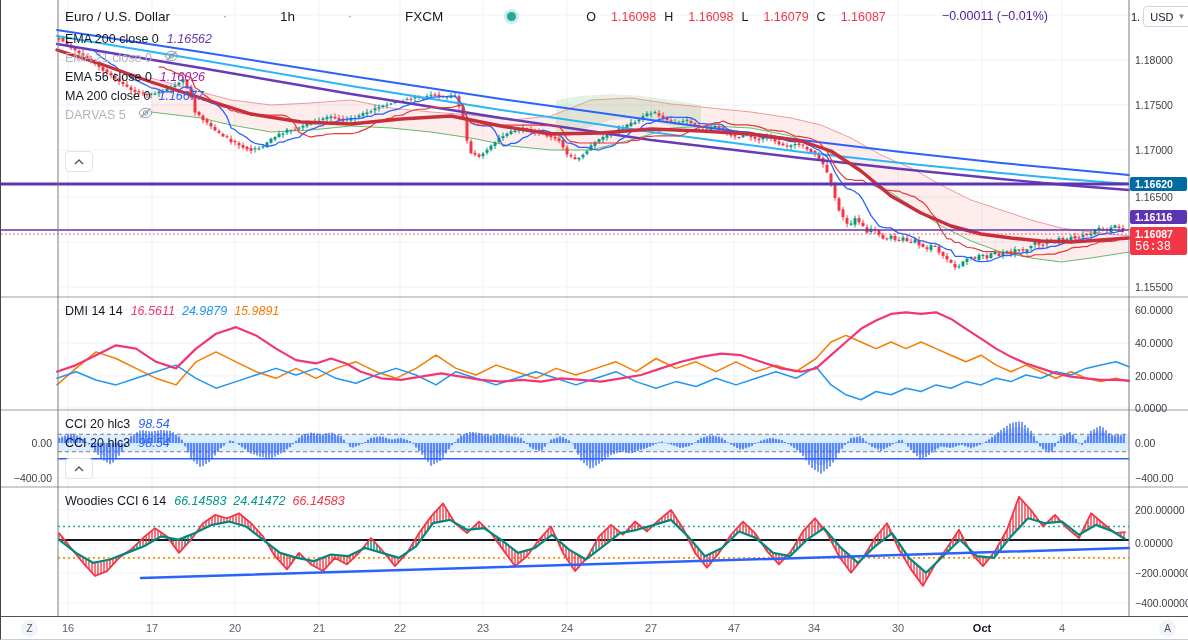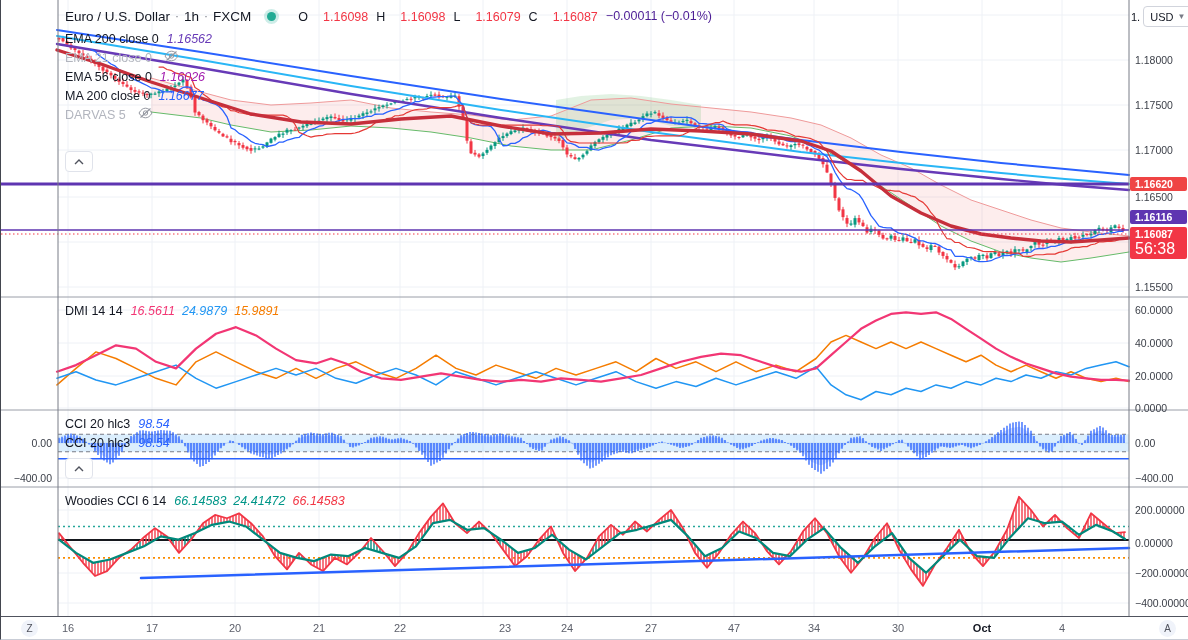--- a/index.html
+++ b/index.html
@@ -7,35 +7,35 @@
        border-left:1px solid #43464f;border-bottom:1px solid #c9cdd6;box-sizing:border-box;}
   #chart-svg{position:absolute;left:0;top:0;}
   .legend{position:absolute;z-index:5;}
   .lg-row{display:flex;align-items:center;height:19px;font-size:12.5px;color:#131722;white-space:nowrap;cursor:default;}
   .lg-row .lbl{margin-right:8px;}
   .lg-row.hidden-row{color:#b2b5be;}
   .lg-val{margin-right:7px;font-size:12.5px;font-style:italic;}
   .collapse-btn{position:absolute;width:26px;height:19px;border:1px solid #e0e3eb;border-radius:4px;background:#fff;
        display:flex;align-items:center;justify-content:center;z-index:6;cursor:pointer;}
   #header{position:absolute;left:64px;top:6px;height:20px;display:flex;align-items:center;z-index:6;
-       font-size:13.5px;color:#131722;white-space:nowrap;}
+       font-size:13.5px;color:#131722;white-space:nowrap;gap:48px;}
   #header .sep{color:#787b86;margin:0 5px;font-size:12px;}
   .status-dot{width:9px;height:9px;border-radius:50%;background:#22ab94;box-shadow:0 0 0 3px rgba(34,171,148,0.22);
        margin:0 14px 0 16px;}
   .ohlc-k{color:#131722;font-size:12.5px;margin-left:8px;}
   .ohlc-v{color:#f23645;font-size:12.5px;margin-left:15px;}
   #ohlc-change{color:#4c1d95;font-size:12.5px;margin-left:8px;}
   .tick{position:absolute;font-size:10.5px;color:#3a3e47;white-space:nowrap;}
   #right-axis{position:absolute;left:1129px;top:0;width:59px;height:616px;z-index:4;cursor:ns-resize;}
   #left-axis{position:absolute;left:0;top:0;width:56px;height:616px;z-index:4;cursor:ns-resize;}
   #left-axis .tick{right:5px;text-align:right;}
   #right-axis .tick{left:5px;}
   .price-label{position:absolute;left:0;width:57px;color:#fff;font-size:10.5px;font-weight:bold;
        text-align:left;padding:1px 0 1px 5px;border-radius:2px;box-sizing:border-box;z-index:5;}
-  .price-label .cd{font-weight:normal;font-size:16px;}
+  .price-label .cd{font-weight:normal;font-size:12px;font-family:Liberation Mono, monospace;}
   #currency-row{position:absolute;left:1130px;top:6px;display:flex;align-items:center;z-index:6;}
   #scale-prefix{font-size:11px;color:#131722;margin-right:3px;}
   #usd-btn{display:flex;align-items:center;border:1px solid #d1d4dc;border-radius:4px;background:#fff;
        height:19px;padding:0 6px;font-size:11px;color:#131722;cursor:pointer;}
   #usd-btn .chev{font-size:8px;color:#787b86;margin-left:4px;}
   #time-axis{position:absolute;left:0;top:616px;width:1188px;height:24px;background:#fff;
        border-top:1px solid #50535e;z-index:4;cursor:ew-resize;}
   .time-label{position:absolute;top:5px;font-size:11px;color:#5d606b;transform:translateX(-50%);}
   .time-label.bold{color:#131722;font-weight:bold;}
   .round-btn{position:absolute;top:3px;width:17px;height:17px;border-radius:50%;background:#f0f3fa;
@@ -1447,42 +1447,42 @@
       <div class="tick" style="top: 304px;">60.0000</div>
       <div class="tick" style="top: 337px;">40.0000</div>
       <div class="tick" style="top: 370px;">20.0000</div>
       <div class="tick" style="top: 402px;">0.0000</div>
       <div class="tick" style="top: 437px;">0.00</div>
       <div class="tick" style="top: 472px;">−400.00</div>
       <div class="tick" style="top: 504px;">200.00000</div>
       <div class="tick" style="top: 537px;">0.00000</div>
       <div class="tick" style="top: 567px;">−200.00000</div>
       <div class="tick" style="top: 597px;">−400.00000</div>
-      <div class="price-label" style="background: #ef4444; top: 177px;">1.16620</div>
+      <div class="price-label" style="background: #0369a1; top: 177px;">1.16620</div>
       <div class="price-label" style="background: rgb(94, 53, 177); top: 210px;">1.16116</div>
       <div class="price-label" style="background: rgb(242, 54, 69); top: 227px;">1.16087<div class="cd">56:38</div></div>
     </div>
 
   <div id="currency-row">
     <span id="scale-prefix">1.</span>
     <span id="usd-btn">
       <span>USD</span>
       <span class="chev">▼</span>
     </span>
   </div>
 
   <div id="time-axis">
     <div class="round-btn" style="left:20px;">Z</div>
     <div class="round-btn" style="left:1158px;">A</div>
   <div class="time-label" style="left: 67px;">16</div>
       <div class="time-label" style="left: 151px;">17</div>
       <div class="time-label" style="left: 234px;">20</div>
       <div class="time-label" style="left: 318px;">21</div>
       <div class="time-label" style="left: 399px;">22</div>
-      <div class="time-label" style="left: 504px;">23</div>
+      <div class="time-label" style="left: 482px;">23</div>
       <div class="time-label" style="left: 566px;">24</div>
       <div class="time-label" style="left: 650px;">27</div>
       <div class="time-label" style="left: 733px;">47</div>
       <div class="time-label" style="left: 813px;">34</div>
       <div class="time-label" style="left: 897px;">30</div>
       <div class="time-label bold" style="left: 981px;">Oct</div>
       <div class="time-label" style="left: 1061px;">4</div>
     </div>
 </div>
 

